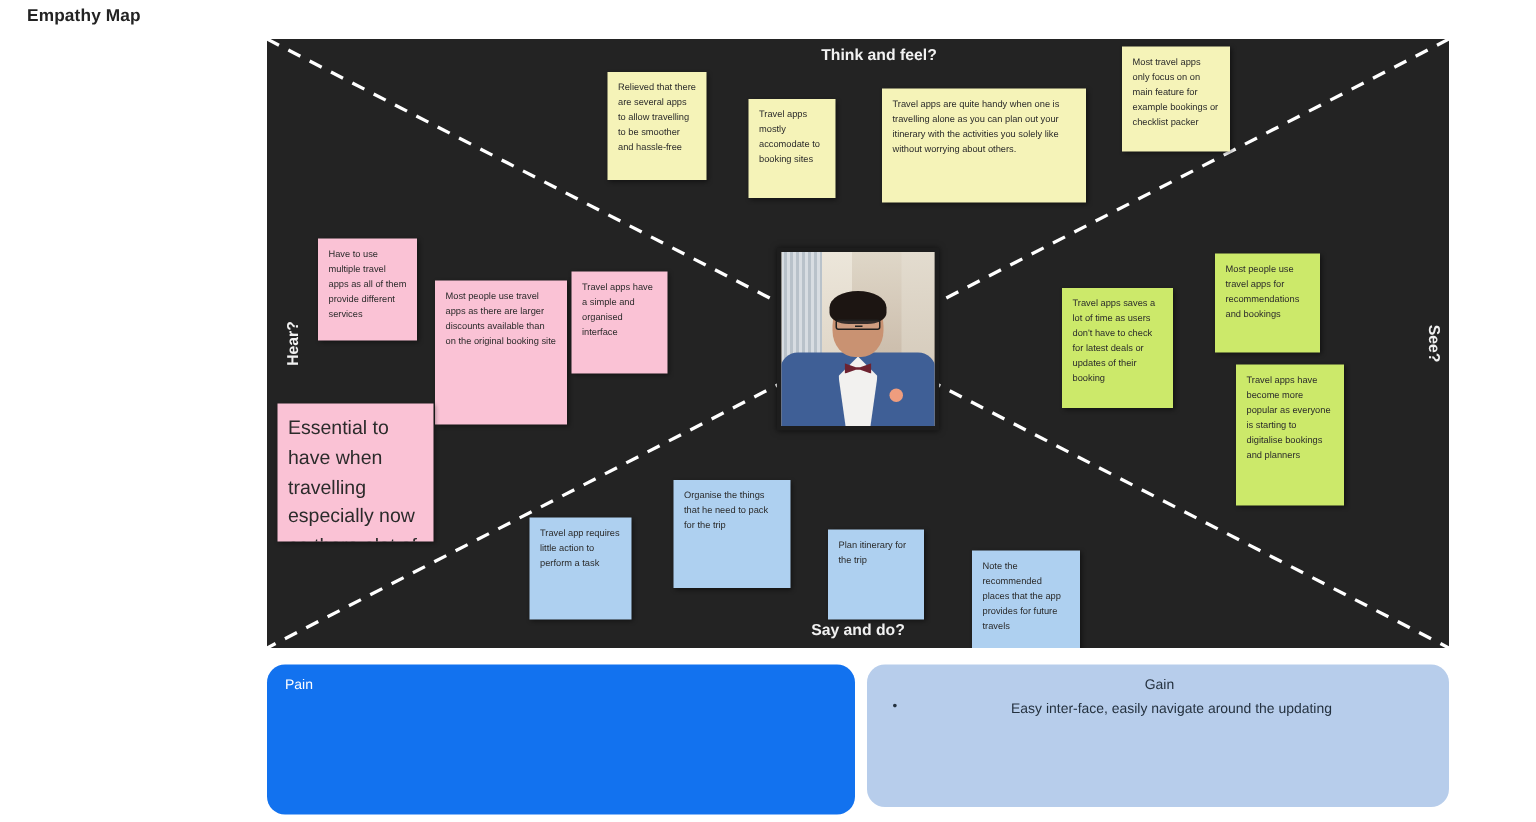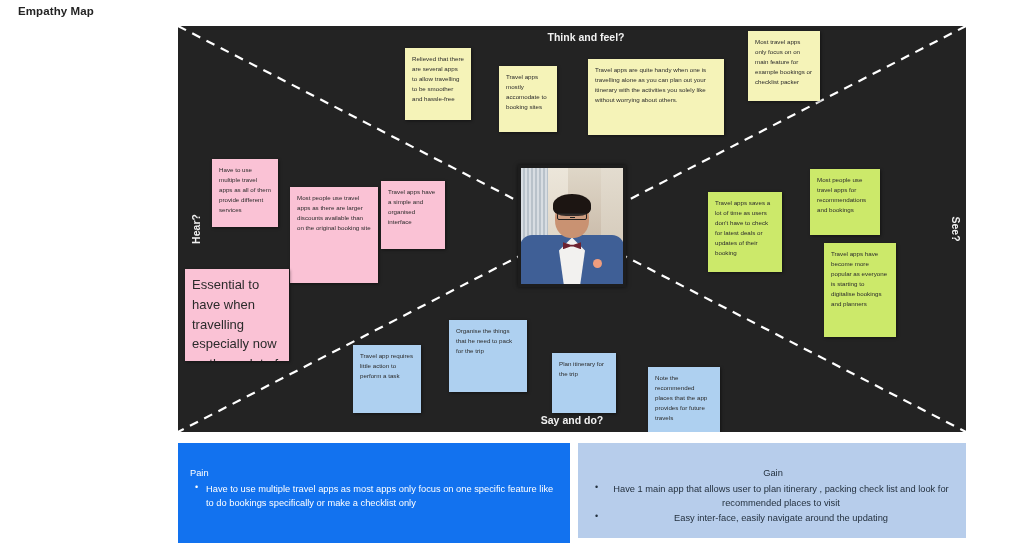--- a/index.html
+++ b/index.html
@@ -134,21 +134,22 @@
   }
   .pocket-flower {
     position:absolute; right:21px; bottom:14%;
     width:9px; height:9px; border-radius:50%;
     background:#ef9d7e;
   }
 
   
   .panel {
     position: absolute;
-    padding: 25px 10px 8px 12px;
+    padding: 8px 10px 8px 12px;
+    border-radius: 12px;
   }
   .panel-title {
     font-size: 9.3px;
     margin: 0 0 4px 0;
   }
   .panel ul { margin: 0; padding-left: 16px; list-style: none; }
   .panel li {
     position: relative;
     font-size: 9.3px;
     line-height: 1.52;
@@ -215,25 +216,23 @@
         <div class="hair"></div>
         <div class="glasses"></div>
       </div>
     </div>
 
   </div>
 
   <div class="panel panel-pain">
     <div class="panel-title">Pain</div>
     <ul>
-      <li>Have to use multiple travel apps as most apps only focus on one specific feature like to do bookings specifically or make a checklist only</li>
     </ul>
   </div>
 
   <div class="panel panel-gain">
     <div class="panel-title">Gain</div>
     <ul>
-      <li>Have 1 main app that allows user to plan itinerary , packing check list and look for recommended places to visit</li>
       <li>Easy inter-face, easily navigate around the updating</li>
     </ul>
   </div>
 
 </div>
 
 </body></html>

